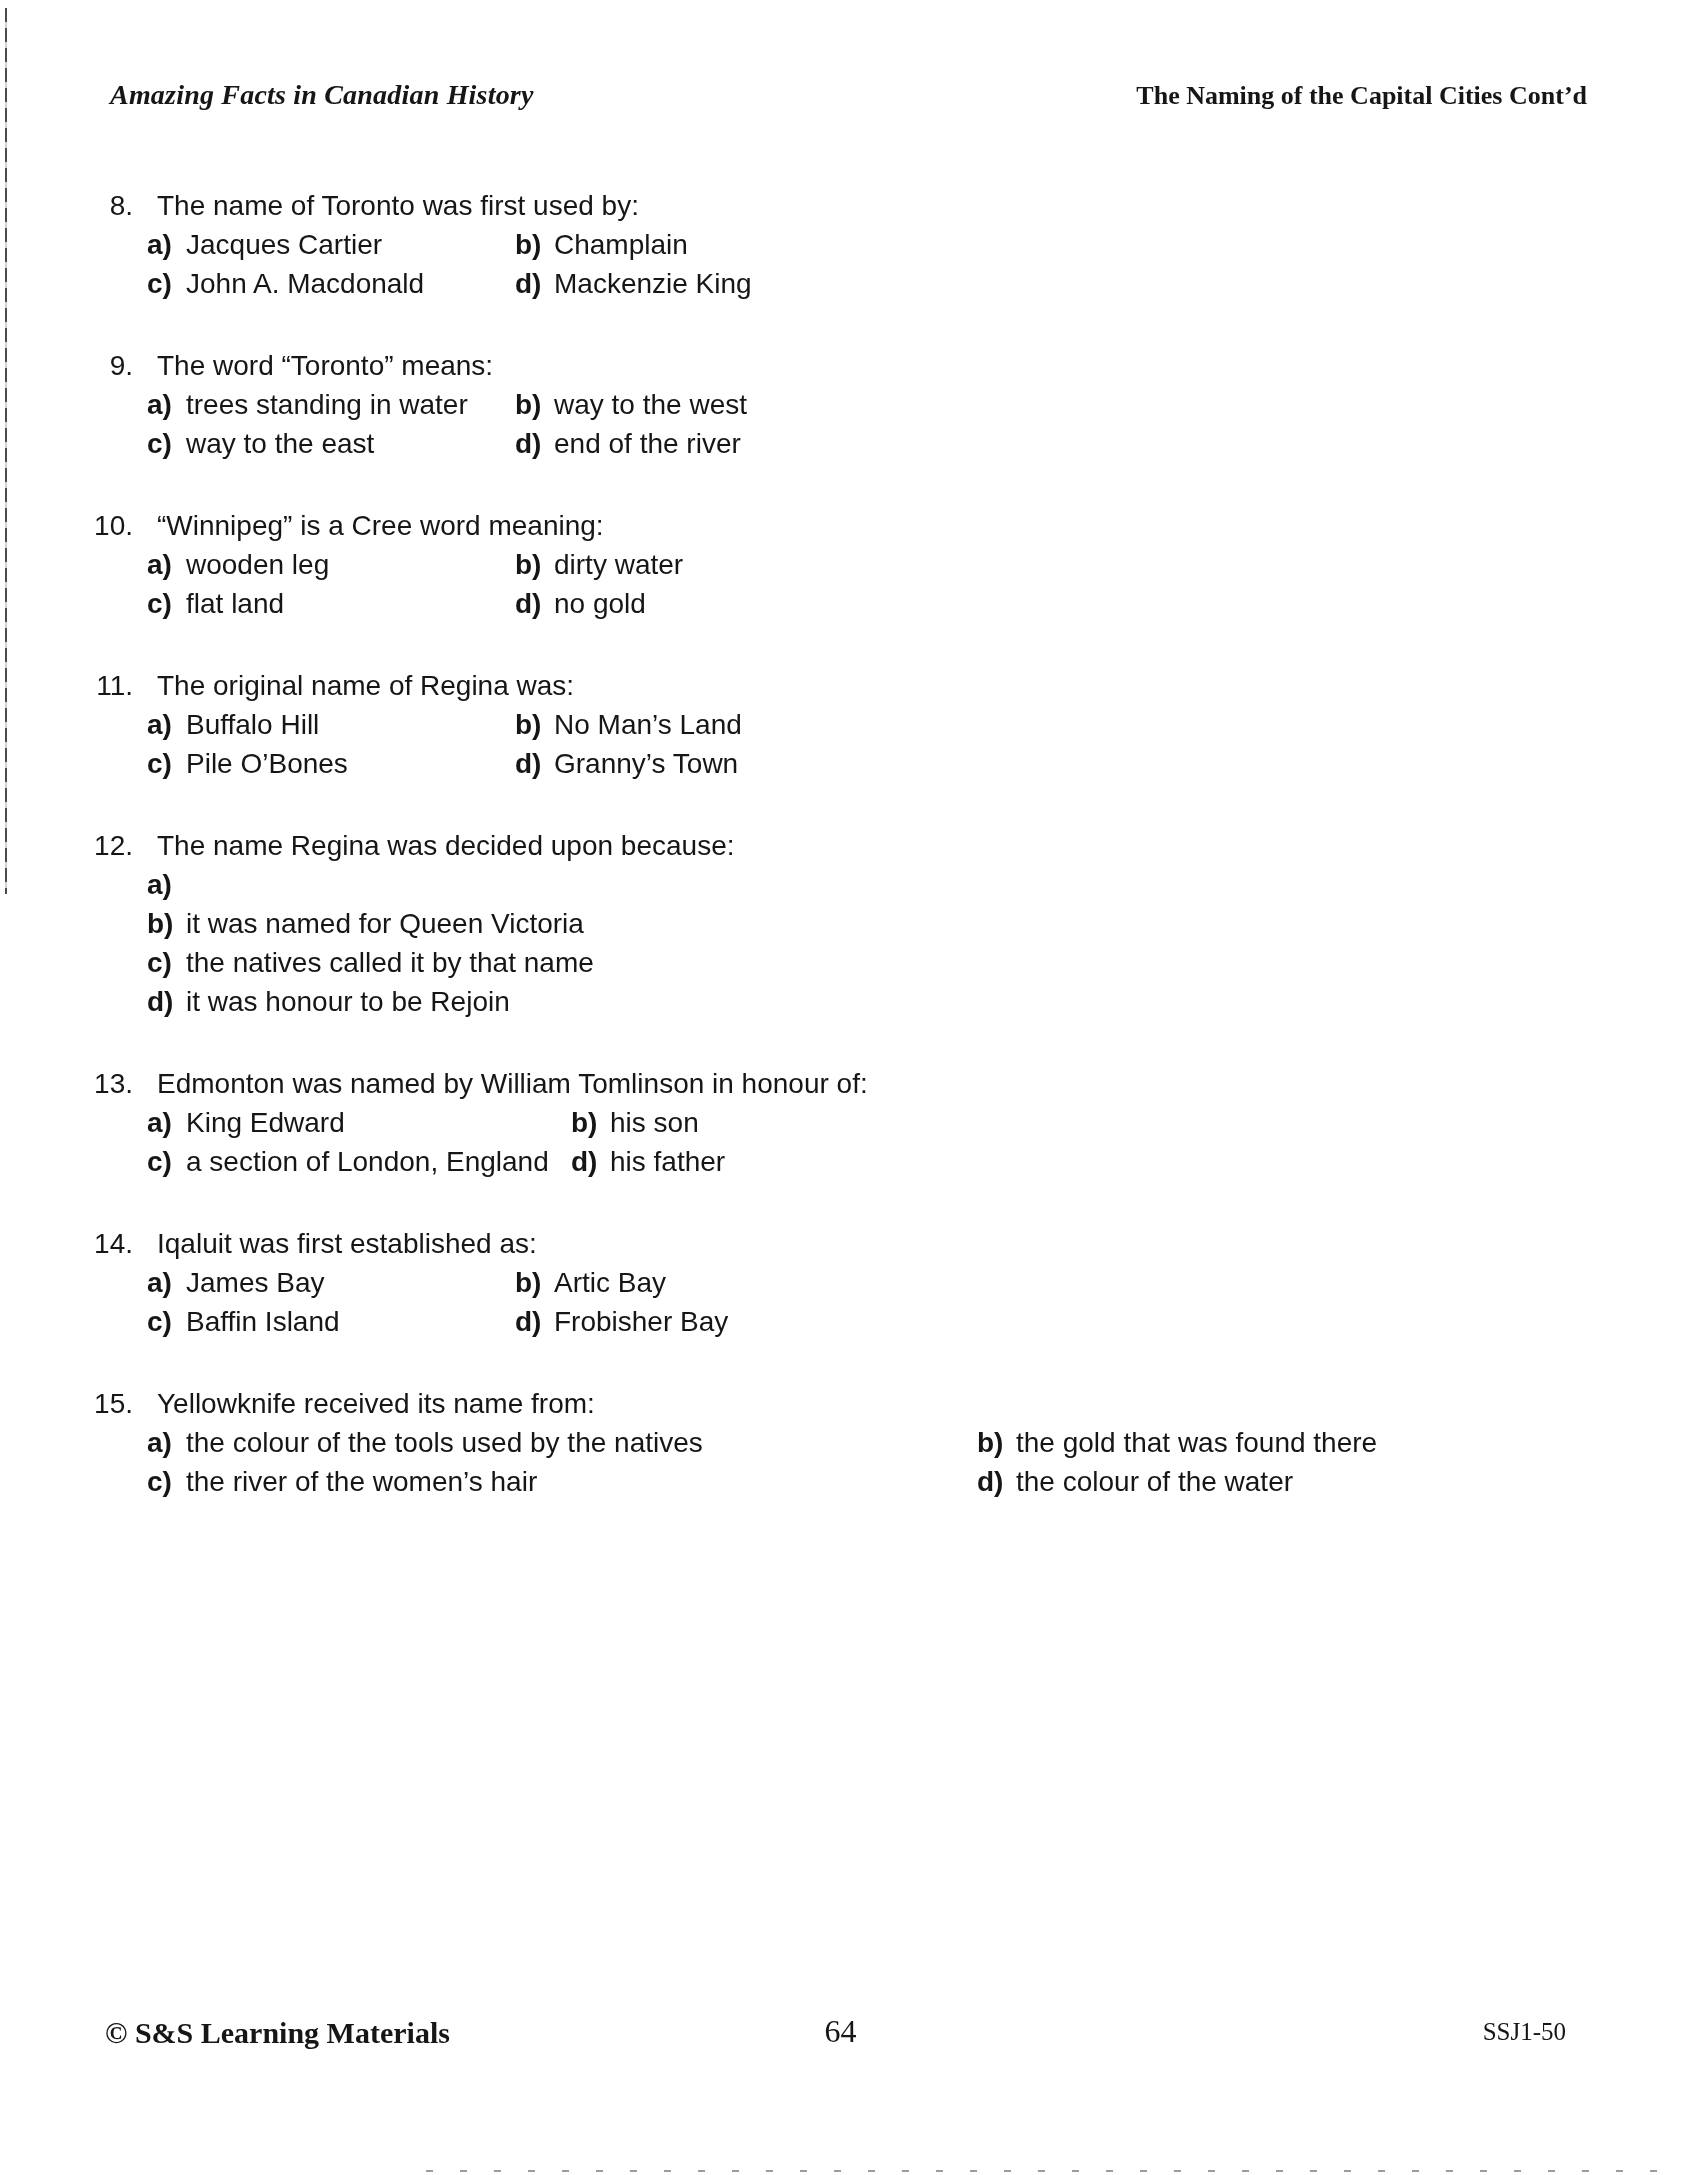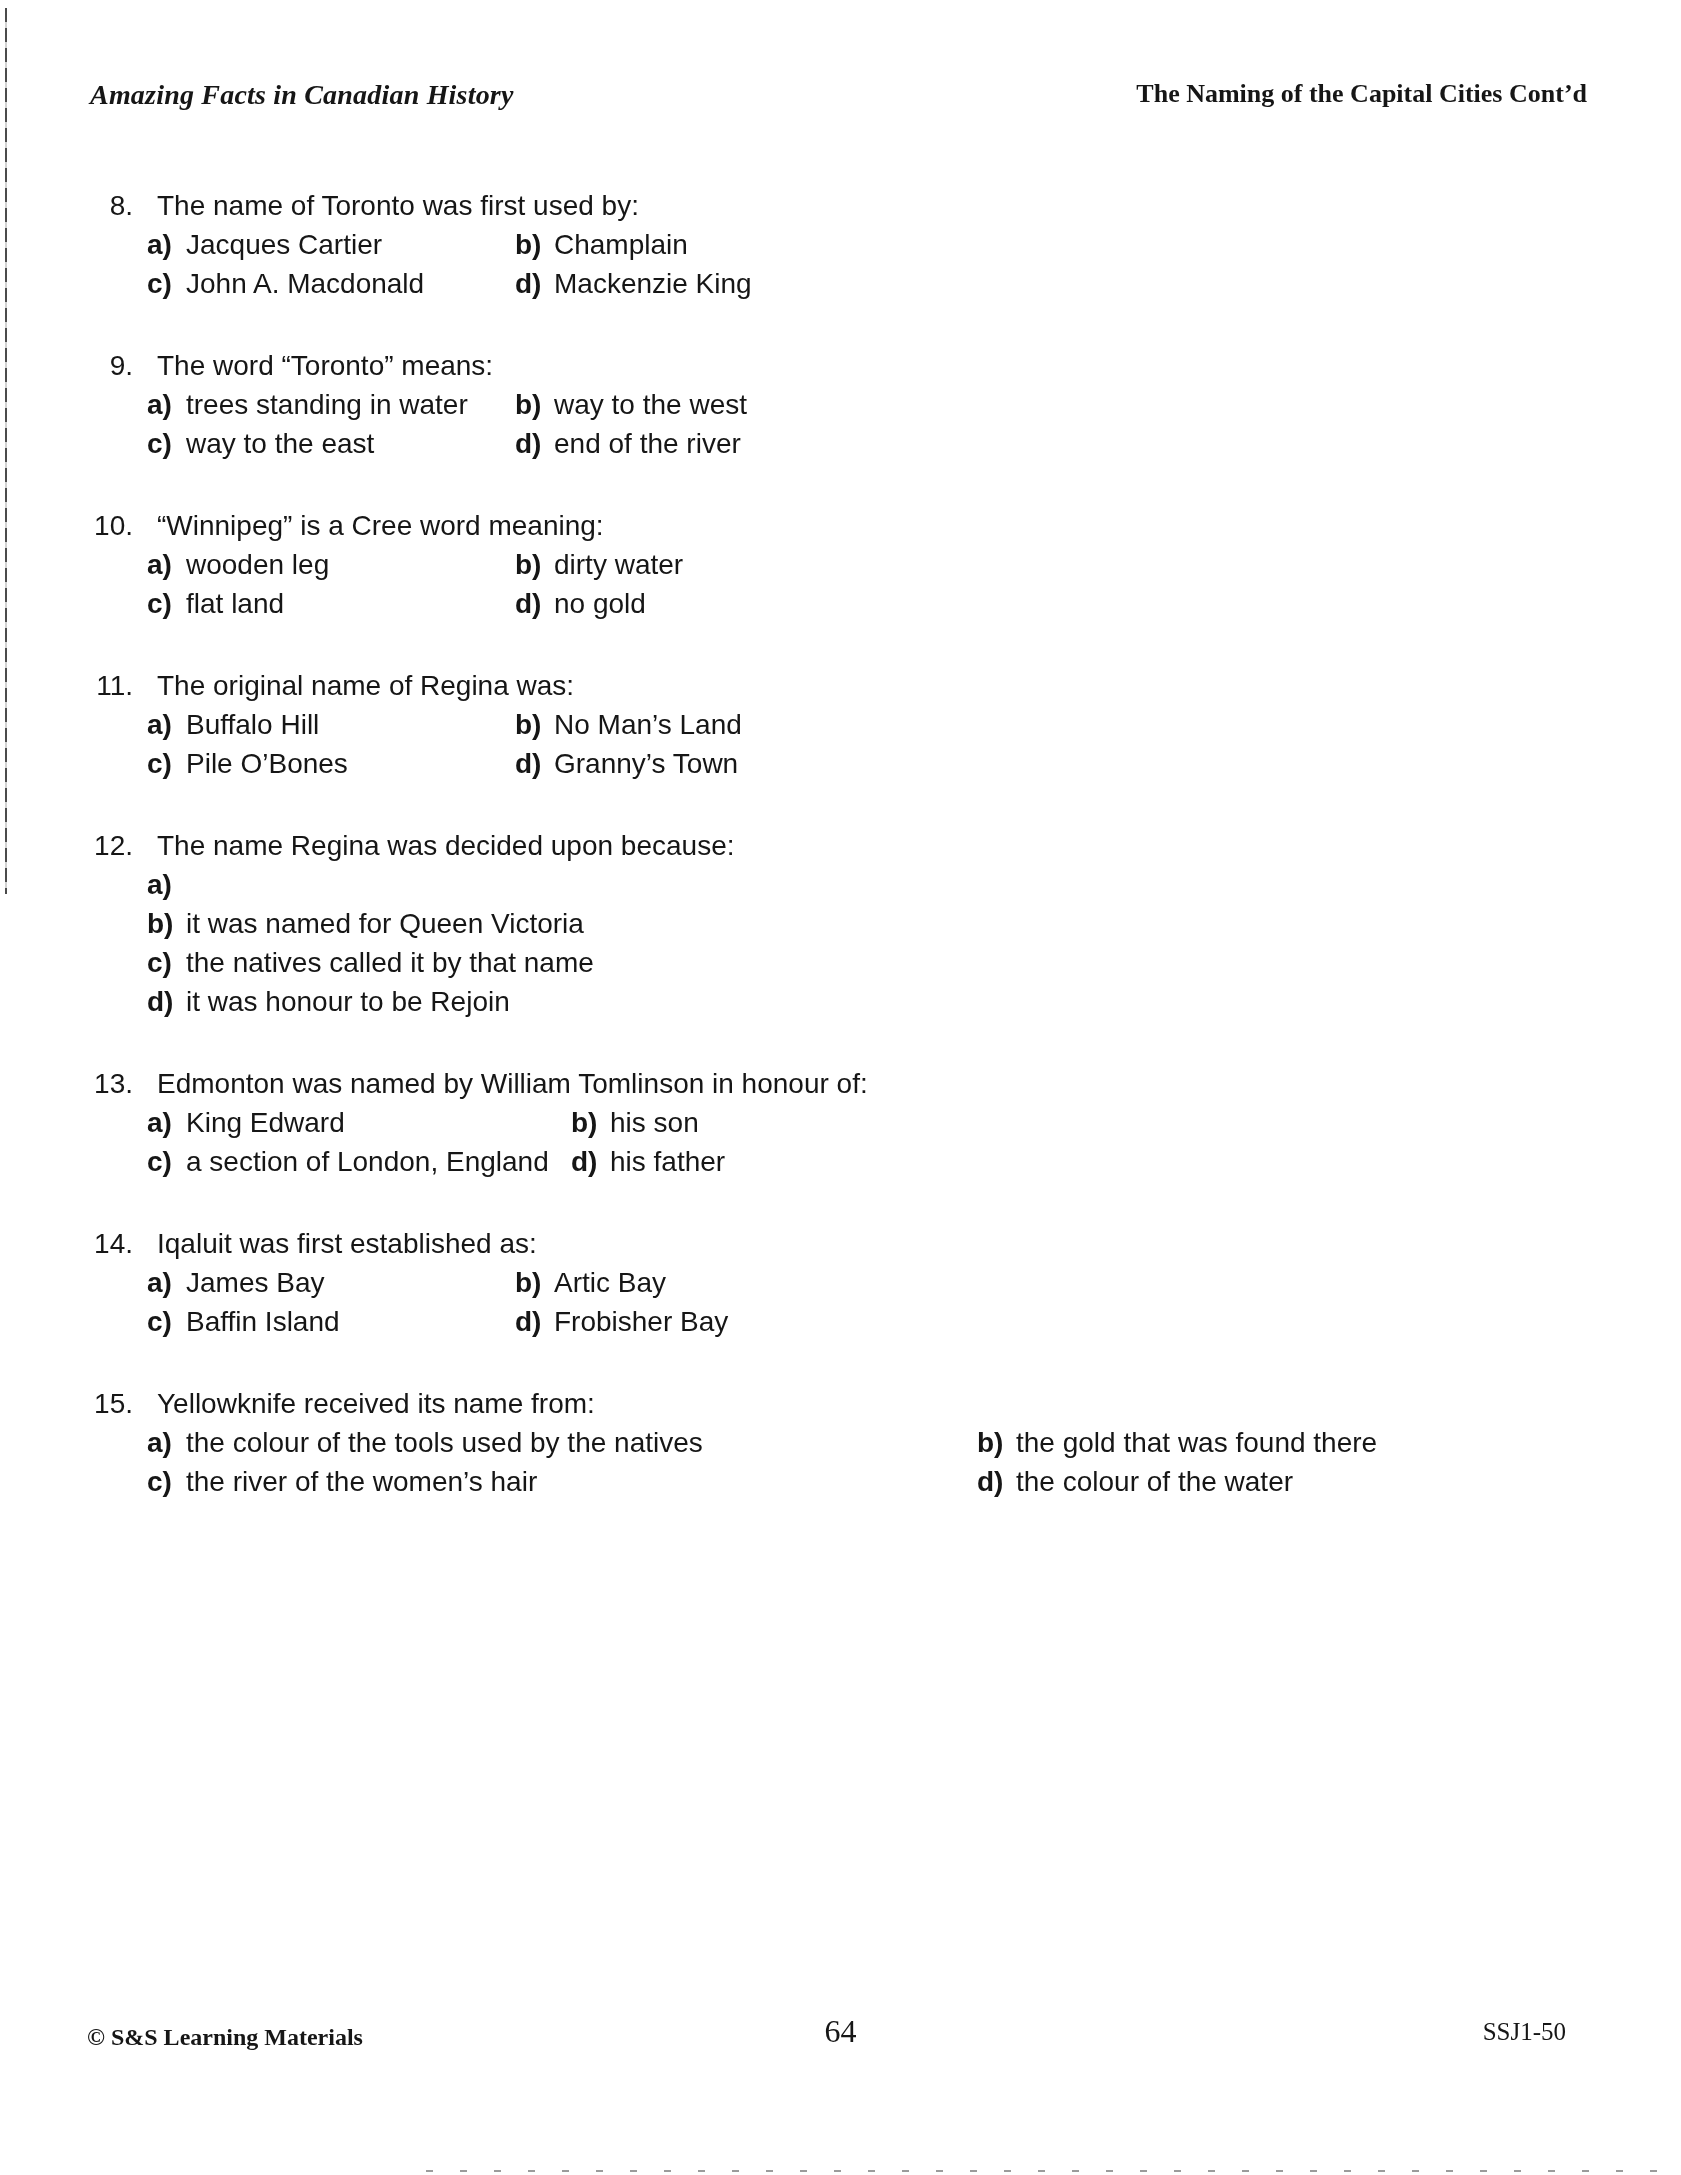--- a/index.html
+++ b/index.html
@@ -23,22 +23,22 @@
     opacity: .85;
   }
   .edge-line-bottom {
     position: absolute; left: 426px; right: 0; bottom: 3px;
     height: 2px;
     background: repeating-linear-gradient(90deg, #4a4a4a 0 7px, transparent 7px 34px);
     opacity: .55;
   }
   
   .header {
-    position: absolute; top: 79px; left: 90px; right: 94px;
-    display: flex; justify-content: space-between; align-items: flex-start;
+    position: absolute; top: 79px; left: 110px; right: 94px;
+    display: flex; justify-content: space-between; align-items: flex-end;
   }
   .header-left {
     font-family: "Liberation Serif", serif;
     font-style: italic; font-weight: 700;
     font-size: 28px; letter-spacing: 0.2px;
   }
   .header-right {
     font-family: "Liberation Serif", serif;
     font-weight: 700; font-size: 26px;
   }
@@ -48,23 +48,23 @@
   .qline { display: flex; padding-left: 87px; }
   .qnum { display: inline-block; width: 46px; text-align: right; flex: 0 0 46px; }
   .qtext { margin-left: 24px; }
   .options { display: grid; margin-left: 147px; column-gap: 0; }
   .option { display: flex; align-items: baseline; }
   .olet { display: inline-block; width: 39px; flex: 0 0 39px; font-weight: 700; }
   .otext { white-space: nowrap; }
   
   .footer { position: absolute; top: 2013px; left: 0; width: 100%; height: 40px; }
   .footer-copyright {
-    position: absolute; left: 87px; top: 3px;
-    font-family: "Liberation Serif", serif;
-    font-weight: 700; font-size: 24px; margin-top: 8px;
+    position: absolute; left: 105px; top: 3px;
+    font-family: "Liberation Serif", serif;
+    font-weight: 700; font-size: 30px;
   }
   .footer-page {
     position: absolute; left: 50%; transform: translateX(-50%); top: 0;
     font-family: "Liberation Serif", serif;
     font-size: 32px;
   }
   .footer-code {
     position: absolute; right: 115px; top: 5px;
     font-family: "Liberation Serif", serif;
     font-size: 25px;

